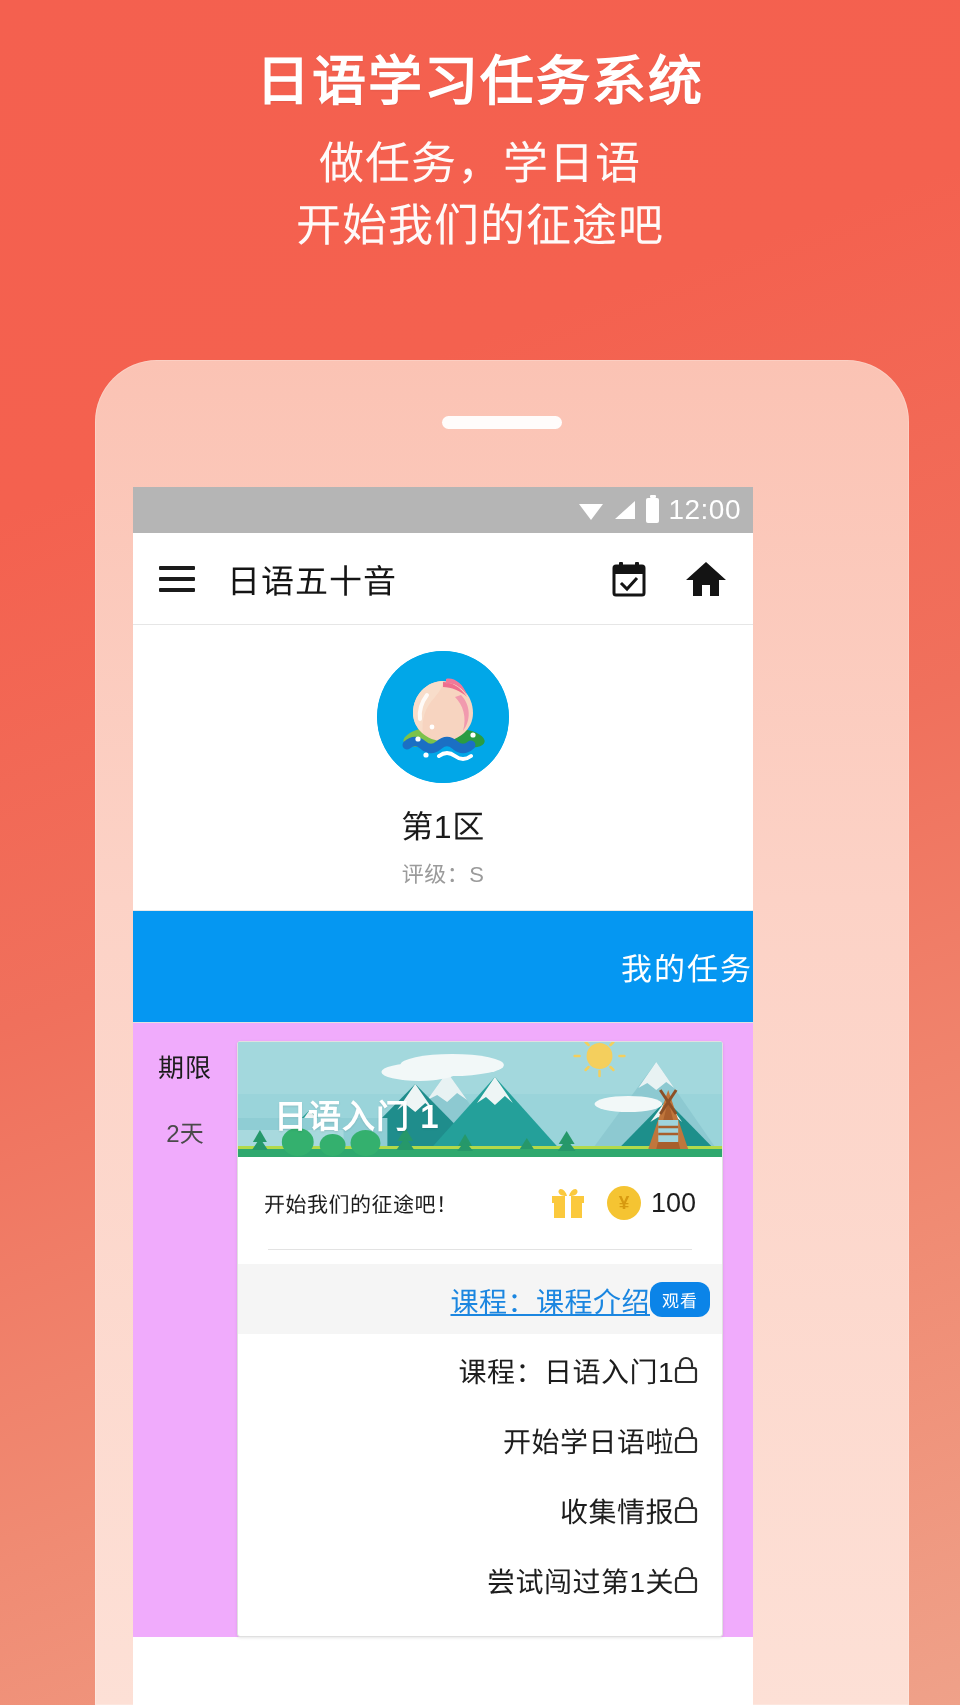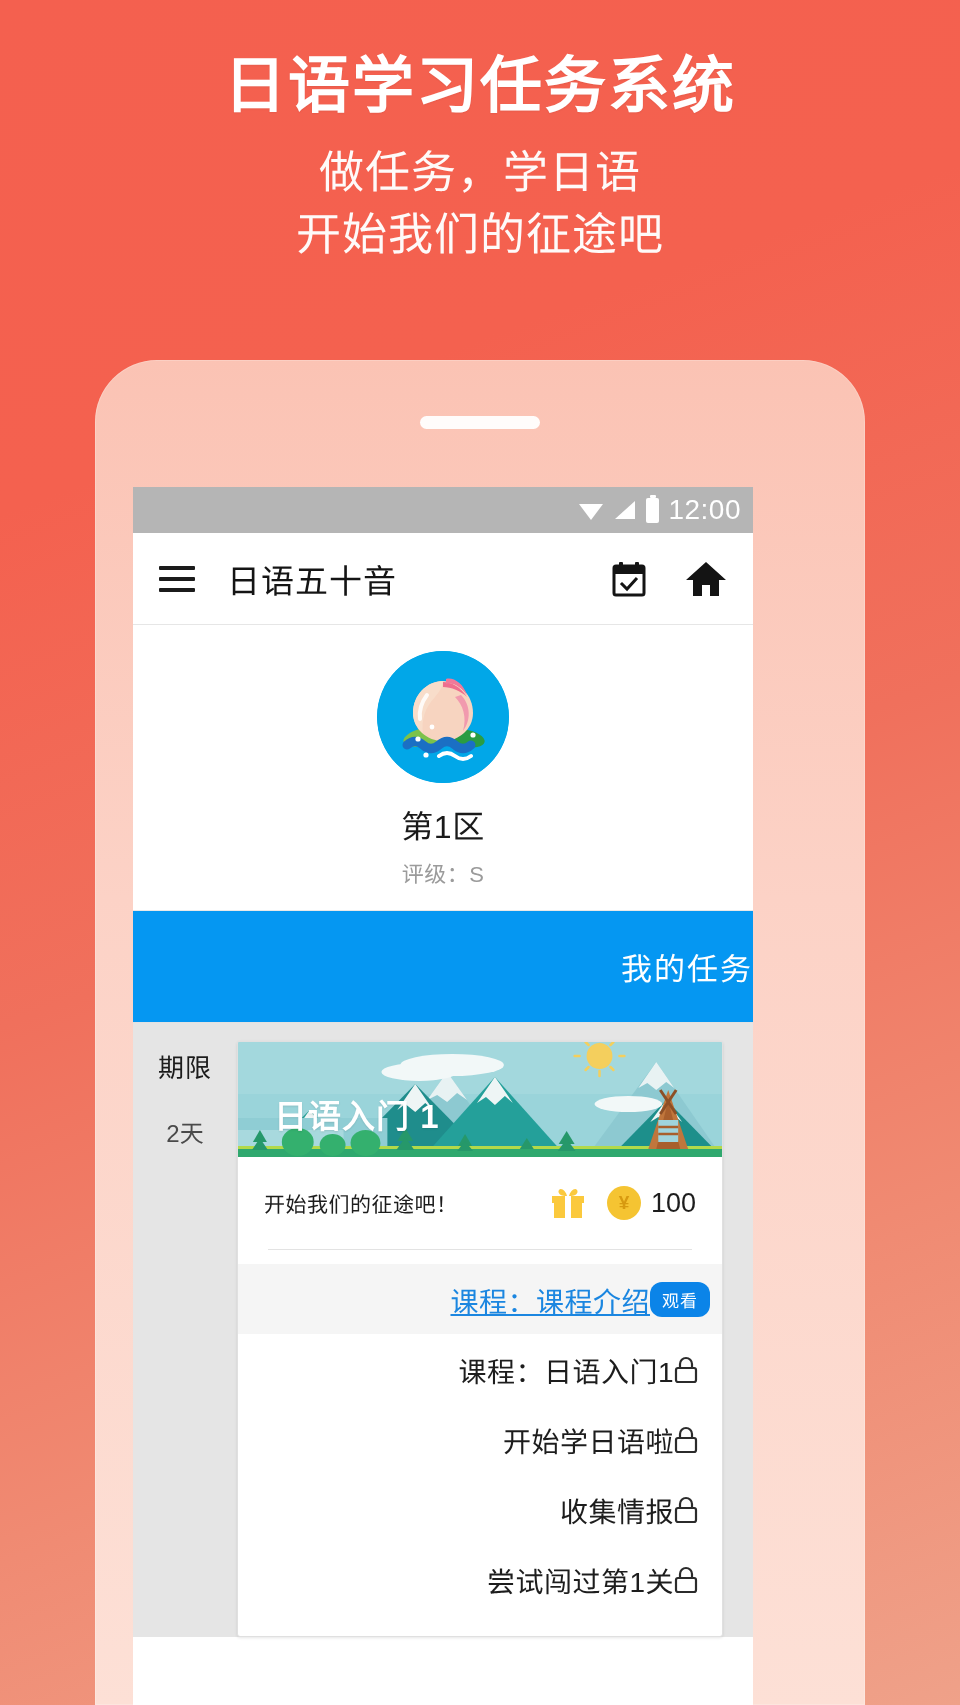--- a/index.html
+++ b/index.html
@@ -8,38 +8,39 @@
     width:960px;height:1705px;overflow:hidden;
     font-family:"Liberation Sans","DejaVu Sans",sans-serif;
     background:linear-gradient(160deg,#f4604f 0%,#f4614f 25%,#f0705c 50%,#f08a72 75%,#efa189 100%);
     position:relative;
   }
   .hero{
     position:absolute;top:0;left:0;width:960px;
     text-align:center;color:#ffffff;
   }
   .hero-title{
-    font-size:62px;font-weight:700;letter-spacing:2px;
+    font-size:54px;font-weight:700;letter-spacing:2px;
     margin-top:52px;line-height:1.1;
     text-shadow:0 1px 2px rgba(0,0,0,.06);
   }
   .hero-sub{
     font-size:45px;font-weight:300;line-height:1.38;
     margin-top:22px;letter-spacing:1px;
     color:#fff;opacity:.97;
   }
   .hero-sub div{white-space:nowrap;}
 
   
   .phone{
     position:absolute;left:95px;top:360px;
     width:770px;height:1345px;
     background:linear-gradient(180deg,#fbc3b4 0%,#fcd2c6 40%,#fde0d6 100%);
     border-radius:62px 62px 0 0;
     box-shadow:0 0 0 1px rgba(255,255,255,.20) inset;
+    padding-left:44px;
   }
   .speaker{
     position:absolute;left:50%;transform:translateX(-50%);
     top:56px;width:120px;height:13px;border-radius:7px;background:#ffffff;opacity:.95;
   }
   .screen{
     position:absolute;left:38px;top:127px;
     width:620px;height:1218px;background:#ffffff;overflow:hidden;
   }
 
@@ -84,21 +85,21 @@
   .region-rank{font-size:22px;color:#9b9b9b;margin-top:9px;letter-spacing:.5px;}
 
   
   .cta{
     background:#0597f2;color:#ffffff;text-align:right;
     font-size:31px;letter-spacing:2px;padding:33px 0;cursor:pointer;
     border-bottom:1px solid #e2e2e2;
   }
 
   
-  .task-area{display:flex;padding:18px 0 0 0;background:#e5e5e5;}
+  .task-area{display:flex;padding:18px 0 0 0;background:#f0abfc;}
   .deadline{
     width:104px;flex:none;text-align:center;padding-top:6px;
   }
   .deadline-label{font-size:26px;color:#1c1c1c;letter-spacing:1px;}
   .deadline-value{font-size:24px;color:#4a4a4a;margin-top:30px;}
 
   .card{
     flex:1;margin-right:30px;background:#ffffff;
     border:1px solid #e0e0e0;border-radius:3px;overflow:hidden;
     box-shadow:0 1px 3px rgba(0,0,0,.10);

